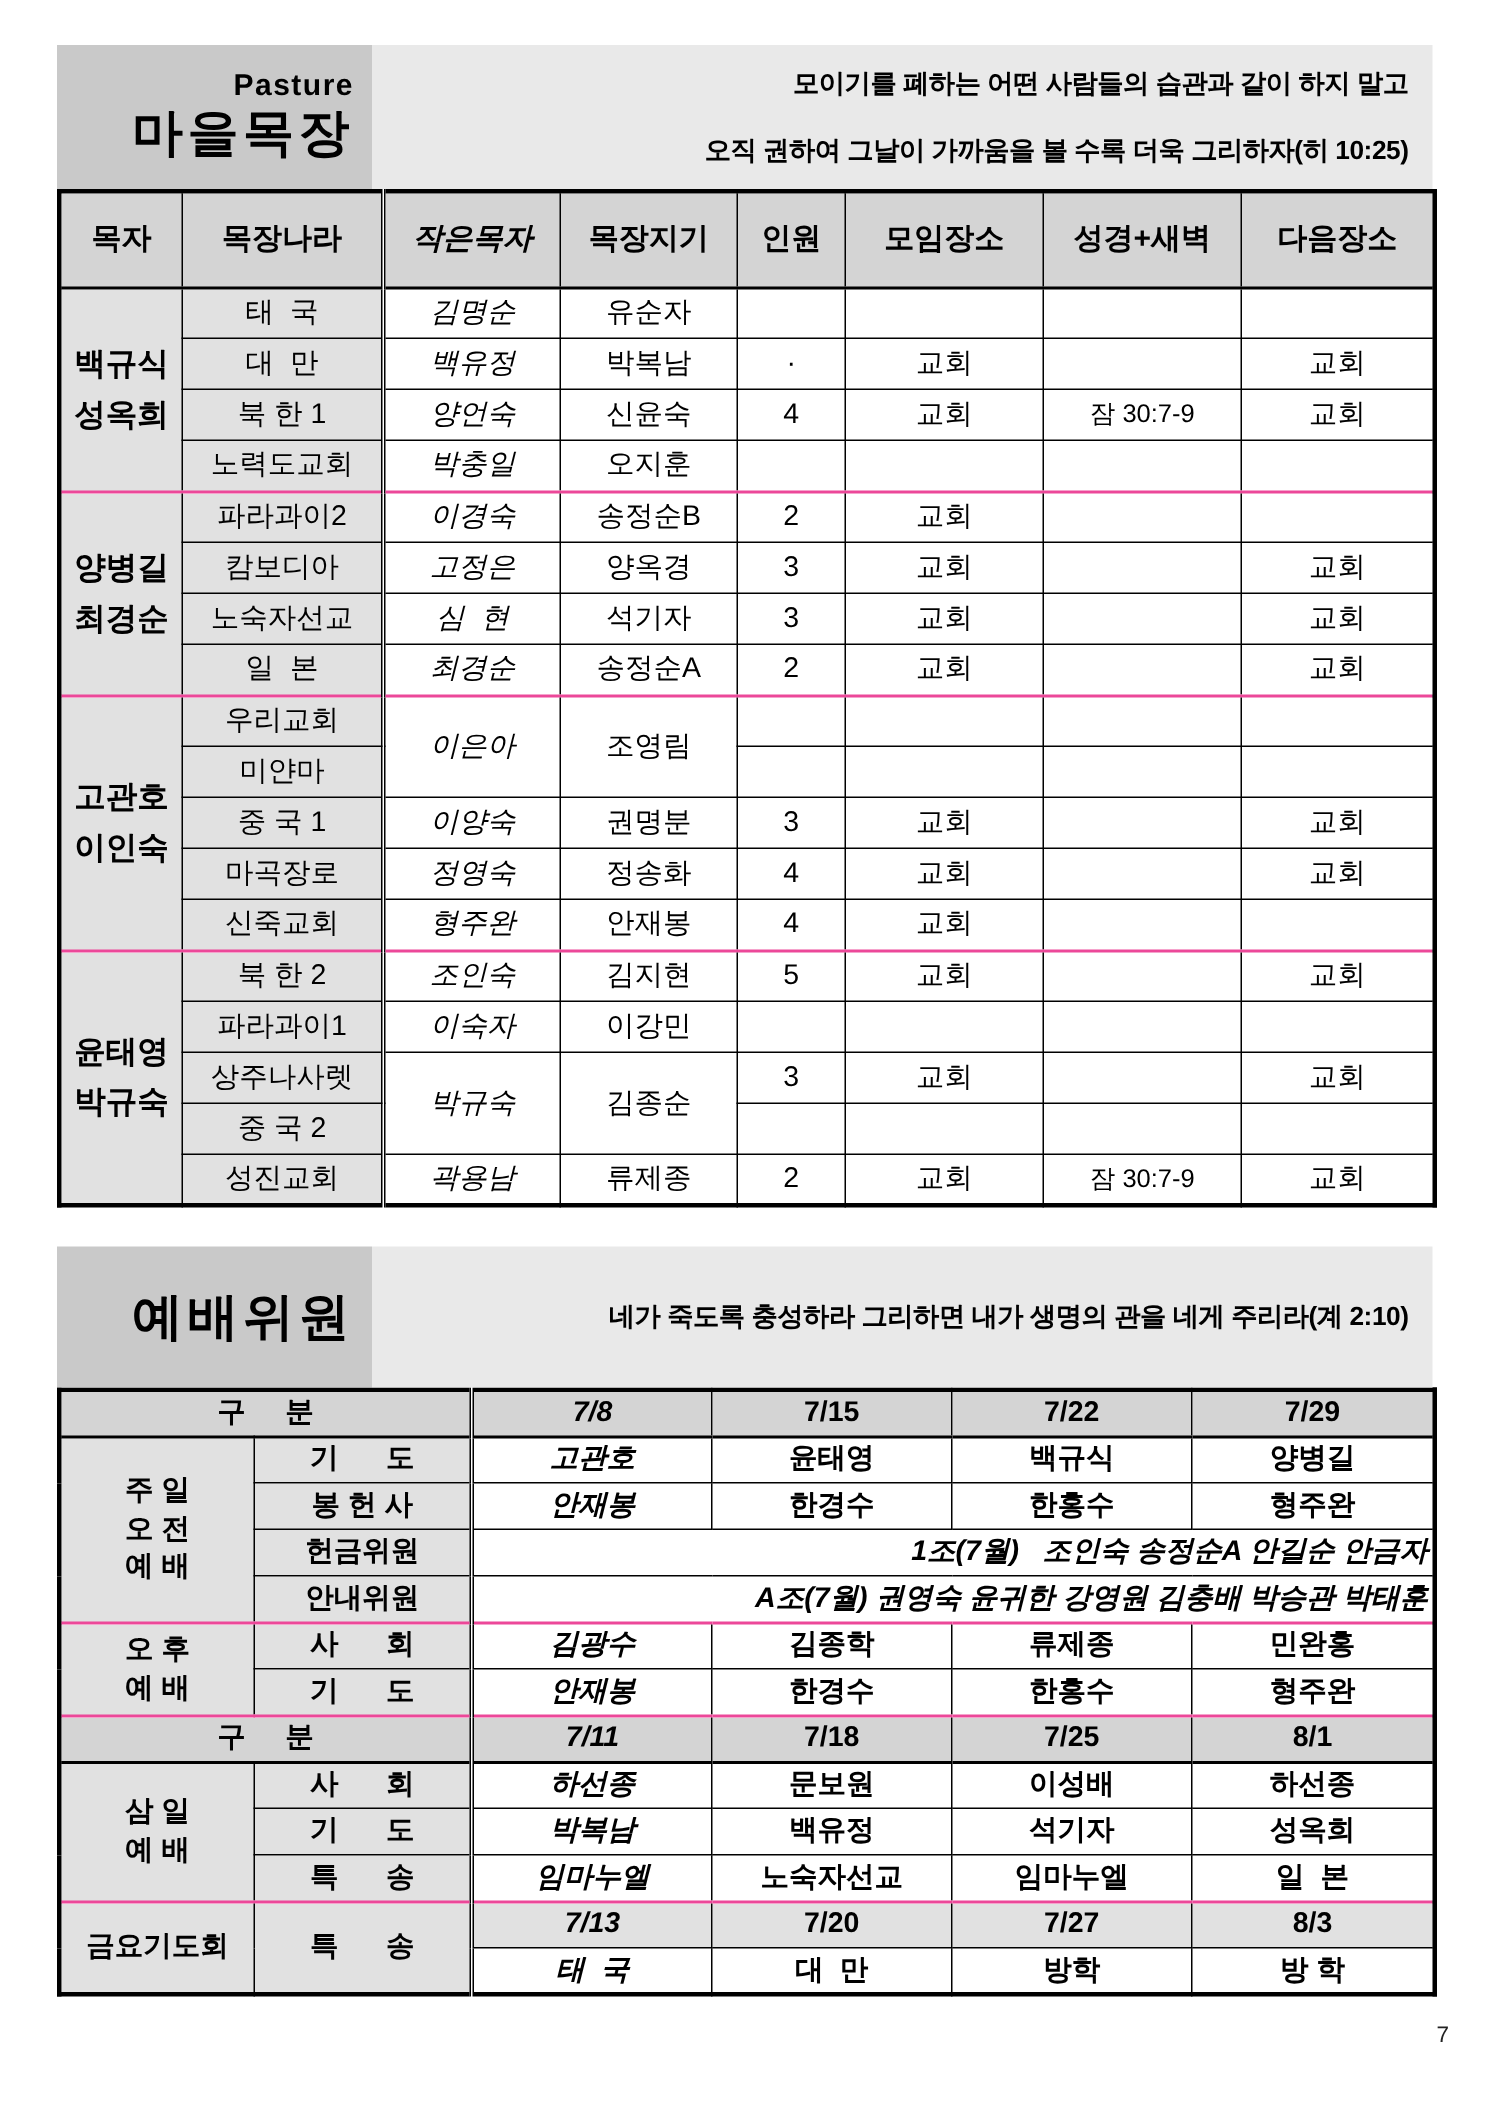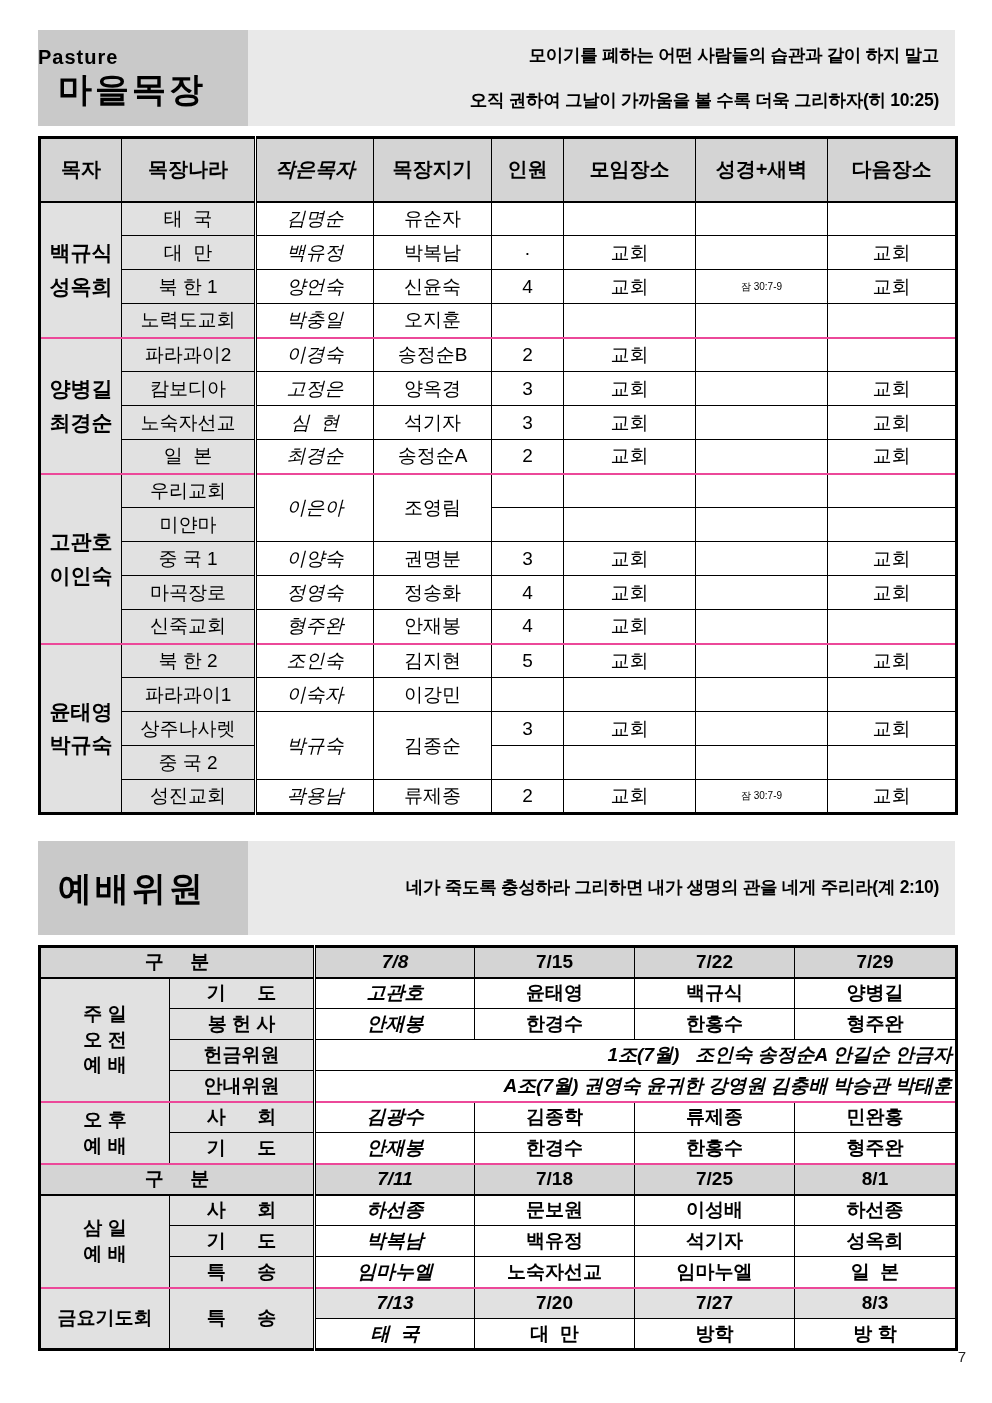--- a/index.html
+++ b/index.html
@@ -11,38 +11,38 @@
   }
   .page { position:relative; width:992px; height:1403px; background:#fff; overflow:hidden; }
   .content { position:absolute; left:38px; top:0; width:917px; }
 
   
   .title-block { display:flex; width:917px; }
   .title-block.first { margin-top:30px; height:96px; }
   .title-block.second { margin-top:26px; height:94px; }
   .title-box {
     width:210px; background:var(--title-box,#c9c9c9);
-    display:flex; flex-direction:column; justify-content:center; align-items:flex-start;
+    display:flex; flex-direction:column; justify-content:center; align-items:flex-end;
     padding-right:12px;
   }
   .title-box .tag { font-size:20px; font-weight:bold; letter-spacing:1px; }
   .title-box .big-title { font-size:34px; font-weight:bold; letter-spacing:3px; line-height:1.2;margin-left:20px; }
   .quote-box {
     flex:1; background:var(--quote-box,#e9e9e9);
     display:flex; flex-direction:column; justify-content:center; align-items:flex-end;
     padding-right:16px; font-weight:bold; font-size:17.5px; line-height:1.7;
     letter-spacing:-0.3px;
     gap:15px;
   }
   .quote-box.center { align-items:flex-end; }
 
   
   table {
     width:917px; border-collapse:collapse; table-layout:fixed;
-    border:3px solid #000; text-align:center; margin-top:10px;
+    border:3px solid #000; text-align:center; 
   }
   td {
     border:1px solid #000; white-space:pre-wrap; overflow:hidden;
     vertical-align:middle; padding:0 3px; line-height:1.35;
   }
   
   #pasture-table { font-size:19px; }
   #pasture-table td { height:34px; }
   #pasture-table tr.hdr td {
     height:64px; font-size:20px; font-weight:bold;
@@ -50,21 +50,21 @@
   }
   #pasture-table .sh { font-weight:bold; font-size:21px; line-height:1.6; }
   
   #worship-table { font-size:19px; font-weight:bold; }
   #worship-table td { height:31px; }
   #worship-table tr.hdr td { background:var(--hdr,#d4d4d4); border-bottom:2px solid #000; }
   
   tr.gs td { border-top:2px solid #ec4899; }
   td.g { background:var(--lbl,#e1e1e1); }
   td.dbl { border-left:3px double #000;font-style:italic; }
-  td.sm { font-size:10px; }
+  td.sm { font-size:17px; }
   td.lft { text-align:right; padding-left:12px; }
 
   .page-number {
     position:absolute; right:26px; top:1348px;
     font-size:15px; color:#222;
   }
 </style>
 </head>
 <body>
 

